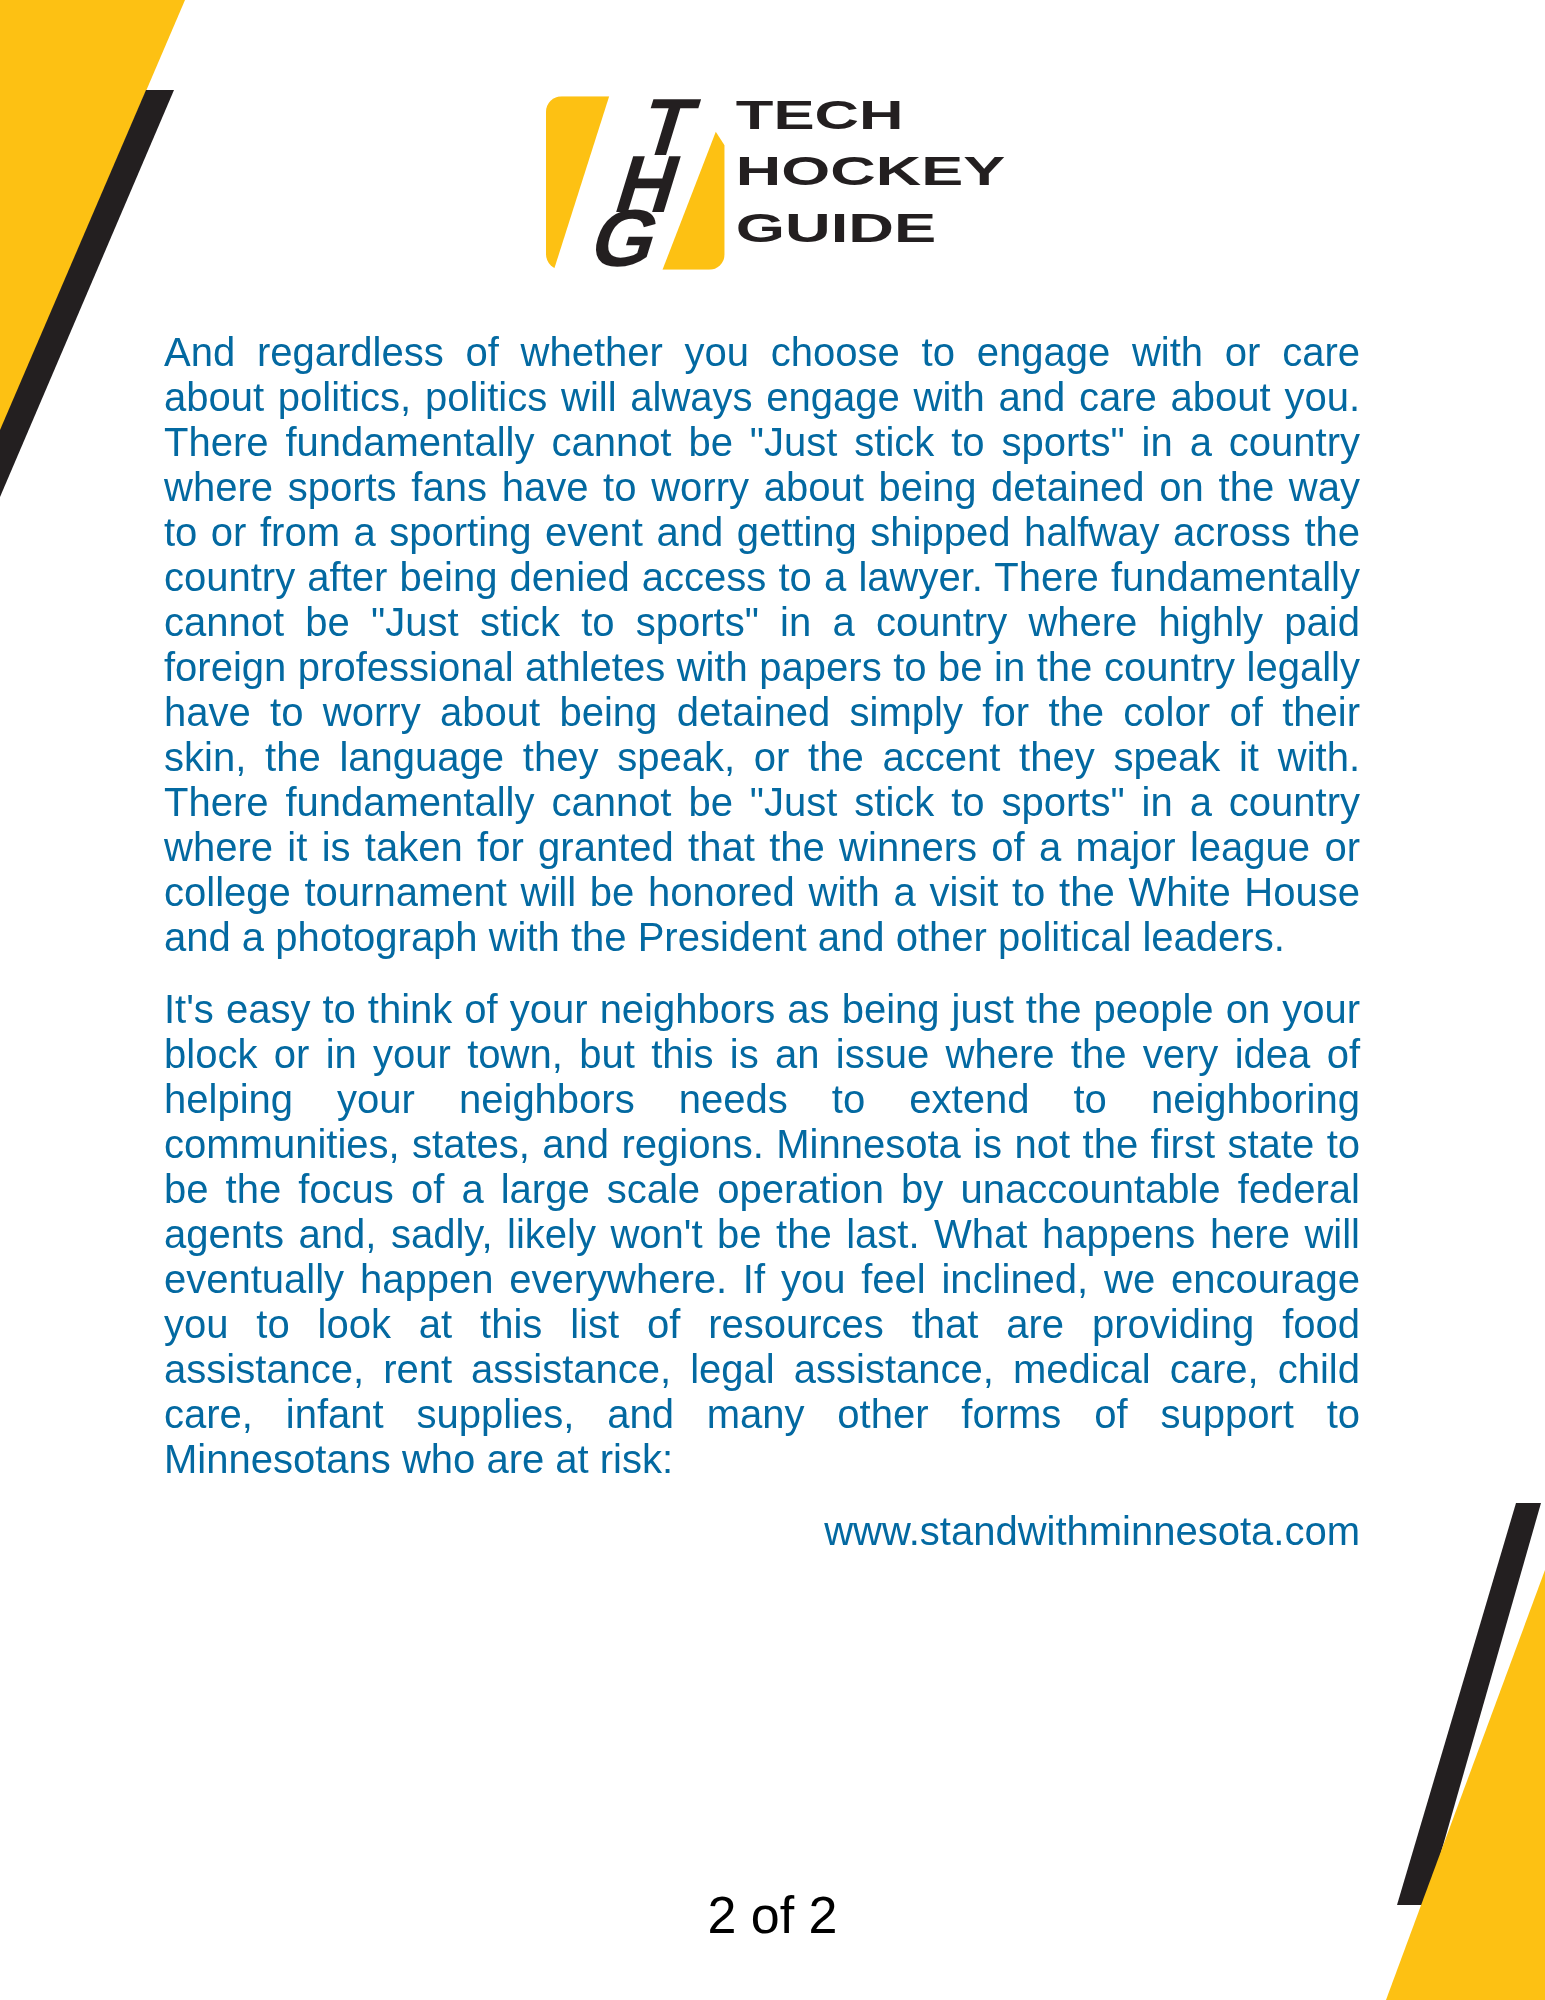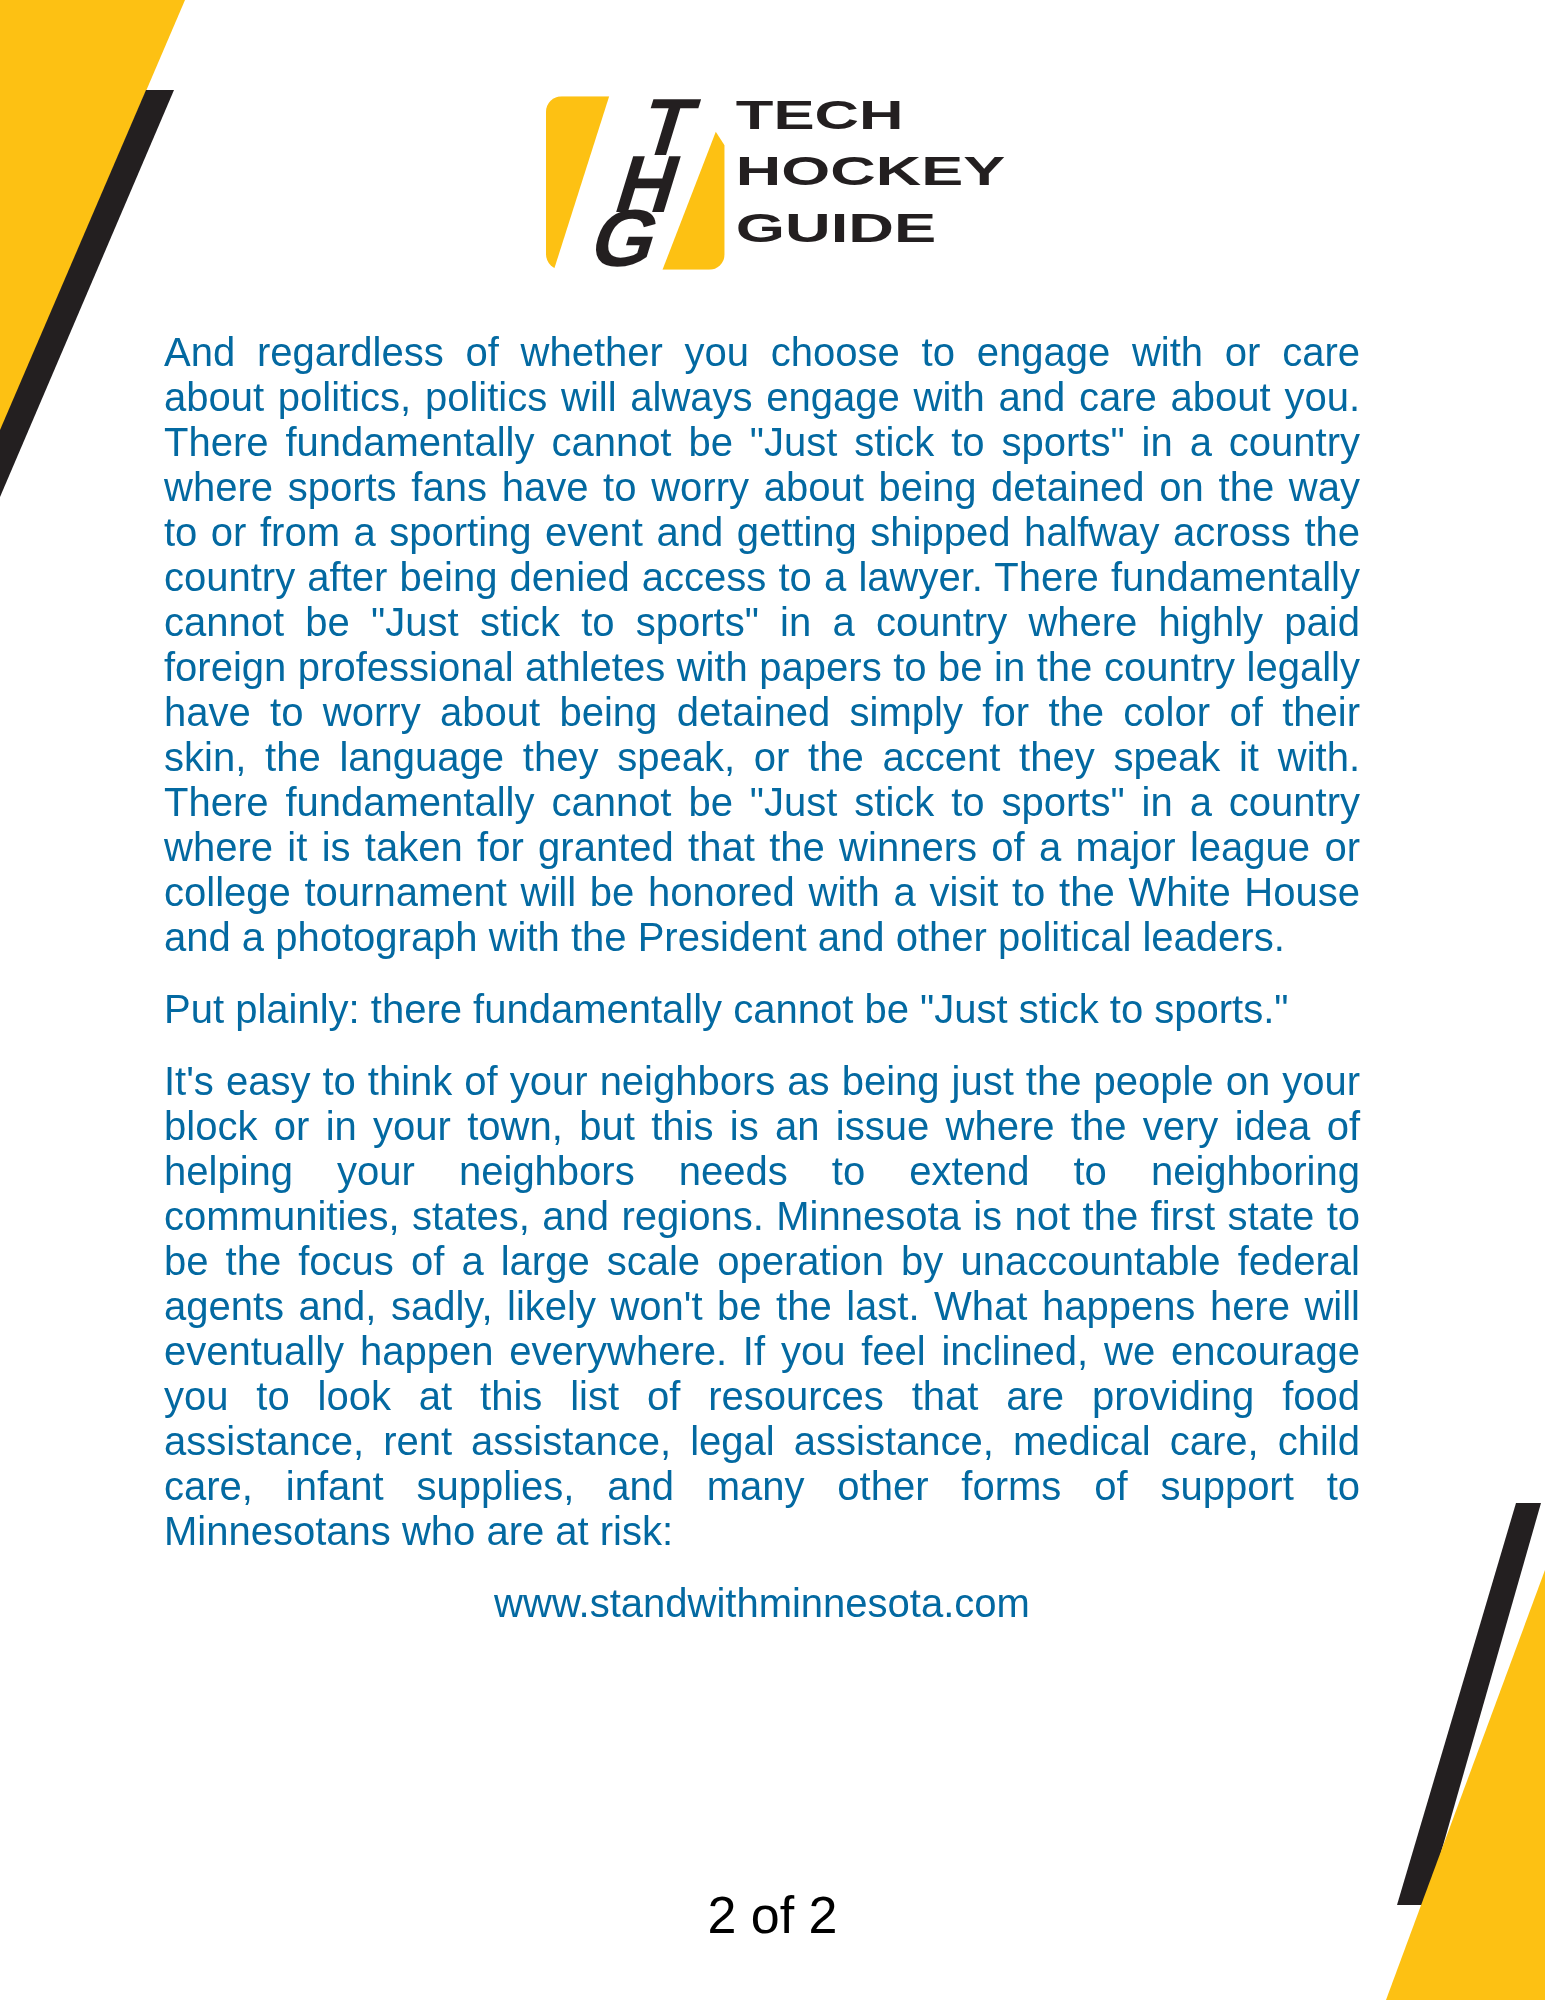--- a/index.html
+++ b/index.html
@@ -41,21 +41,21 @@
     display:flex;
   }
   .logo svg{display:block;}
   
   .doc-text{
     position:absolute;left:164px;top:330px;width:1196px;
     font-size:40px;line-height:45px;color:#0369a1;
     text-align:justify;
   }
   .doc-text p{margin:0 0 27px 0;}
-  .doc-text p.url-line{text-align:center;}
+  .doc-text p.url-line{text-align:right;}
   
   .page-footer{
     position:absolute;left:0;top:1893px;width:1545px;
     text-align:center;
     font-size:52px;line-height:45px;color:#000000;
   }
 </style>
 </head>
 <body>
 
@@ -88,18 +88,17 @@
     <g fill="#231F20" font-family="'Liberation Sans', sans-serif" font-weight="bold" font-size="42px">
       <text x="11" y="33" textLength="170" lengthAdjust="spacingAndGlyphs">TECH</text>
       <text x="11" y="90" textLength="273" lengthAdjust="spacingAndGlyphs">HOCKEY</text>
       <text x="11" y="148" textLength="203" lengthAdjust="spacingAndGlyphs">GUIDE</text>
     </g>
   </svg>
 </div>
 
 <div class="doc-text">
   <p>And regardless of whether you choose to engage with or care about politics, politics will always engage with and care about you. There fundamentally cannot be "Just stick to sports" in a country where sports fans have to worry about being detained on the way to or from a sporting event and getting shipped halfway across the country after being denied access to a lawyer. There fundamentally cannot be "Just stick to sports" in a country where highly paid foreign professional athletes with papers to be in the country legally have to worry about being detained simply for the color of their skin, the language they speak, or the accent they speak it with. There fundamentally cannot be "Just stick to sports" in a country where it is taken for granted that the winners of a major league or college tournament will be honored with a visit to the White House and a photograph with the President and other political leaders.</p>
-  <p>Put plainly: there fundamentally cannot be "Just stick to sports."</p>
   <p>It's easy to think of your neighbors as being just the people on your block or in your town, but this is an issue where the very idea of helping your neighbors needs to extend to neighboring communities, states, and regions. Minnesota is not the first state to be the focus of a large scale operation by unaccountable federal agents and, sadly, likely won't be the last. What happens here will eventually happen everywhere. If you feel inclined, we encourage you to look at this list of resources that are providing food assistance, rent assistance, legal assistance, medical care, child care, infant supplies, and many other forms of support to Minnesotans who are at risk:</p>
   <p class="url-line">www.standwithminnesota.com</p>
 </div>
 
 <div class="page-footer">2 of 2</div>
 
 </body></html>

